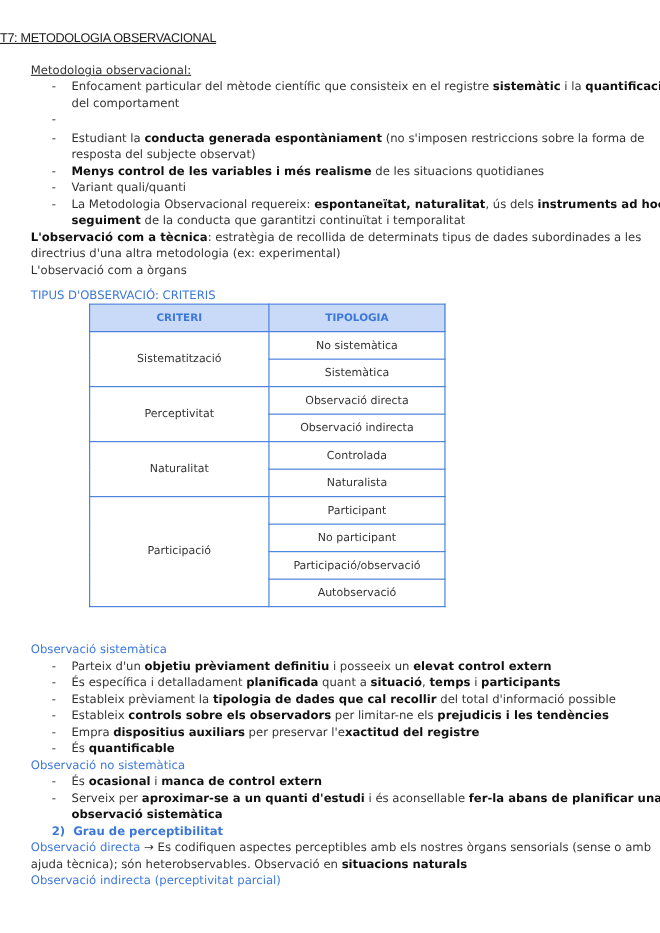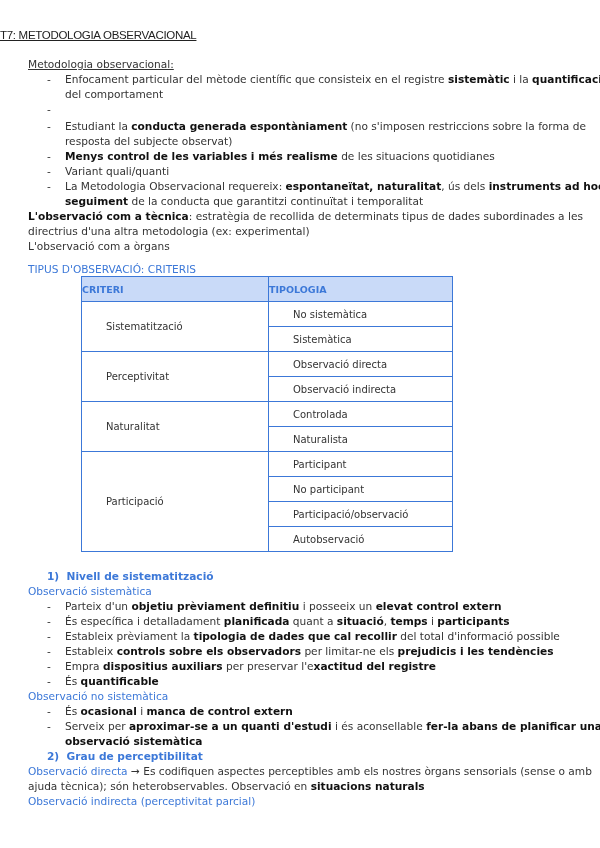--- a/index.html
+++ b/index.html
@@ -8,23 +8,23 @@
   .title { position:absolute; top:29px; left:0; width:524px; text-align:left; font-family:"Liberation Sans", sans-serif; font-size:11.5px; color:#222; letter-spacing:-0.3px;text-decoration:underline; }
   .line { position:absolute; left:28px; white-space:nowrap; line-height:15px; }
   .ind { left:65px; }
   .dash { position:absolute; left:47px; line-height:15px; }
   .full { width:544px; }
   b { color:#111; font-weight:bold; }
   .u { text-decoration:underline; }
   .blue { color:#3c78d8;text-align:center; }
   .h-num { font-weight:bold; color:#3c78d8; }
   table { position:absolute; top:276px; left:81px; border-collapse:collapse; font-size:10px; }
-  td, th { border:1.3px solid #3c78d8; text-align:left; padding:0; }
+  td, th { border:1.3px solid #3c78d8; text-align:center; padding:0; }
   th { background:#c9daf8; color:#3c78d8; font-weight:bold; height:24px; font-size:9.5px; }
-  td { height:24px; color:#333;padding-left:24px; }
+  td { height:24px; color:#333; }
   td.c1 { width:162px; }
   td.c2 { width:159px; }
 </style>
 </head>
 <body>
 
 <div class="page">
   <div class="title">T7: METODOLOGIA OBSERVACIONAL</div>
   <div class="line u" style="top:57px">Metodologia observacional:</div>
 
@@ -90,21 +90,20 @@
         </tr>
     <tr>
           <td class="c2">Participació/observació</td>
         </tr>
     <tr>
           <td class="c2">Autobservació</td>
         </tr>
   </tbody>
     </table>
 
-  <div class="line h-num" style="top:569px;left:47px"><span>1)</span>&nbsp;&nbsp;<span>Nivell de sistematització</span></div>
   <div class="line blue" style="top:584px">Observació sistemàtica</div>
 
   <span class="dash" style="top:599px">-</span>
   <div class="line ind" style="top:599px"><span>Parteix d'un </span><b>objetiu prèviament definitiu</b><span> i posseeix un </span><b>elevat control extern</b></div>
   <span class="dash" style="top:614px">-</span>
   <div class="line ind" style="top:614px"><span>És específica i detalladament </span><b>planificada</b><span> quant a </span><b>situació</b><span>, </span><b>temps</b><span> i </span><b>participants</b></div>
   <span class="dash" style="top:629px">-</span>
   <div class="line ind" style="top:629px"><span>Estableix prèviament la </span><b>tipologia de dades que cal recollir</b><span> del total d'informació possible</span></div>
   <span class="dash" style="top:644px">-</span>
   <div class="line ind" style="top:644px"><span>Estableix </span><b>controls sobre els observadors</b><span> per limitar-ne els </span><b>prejudicis i les tendències</b></div>

